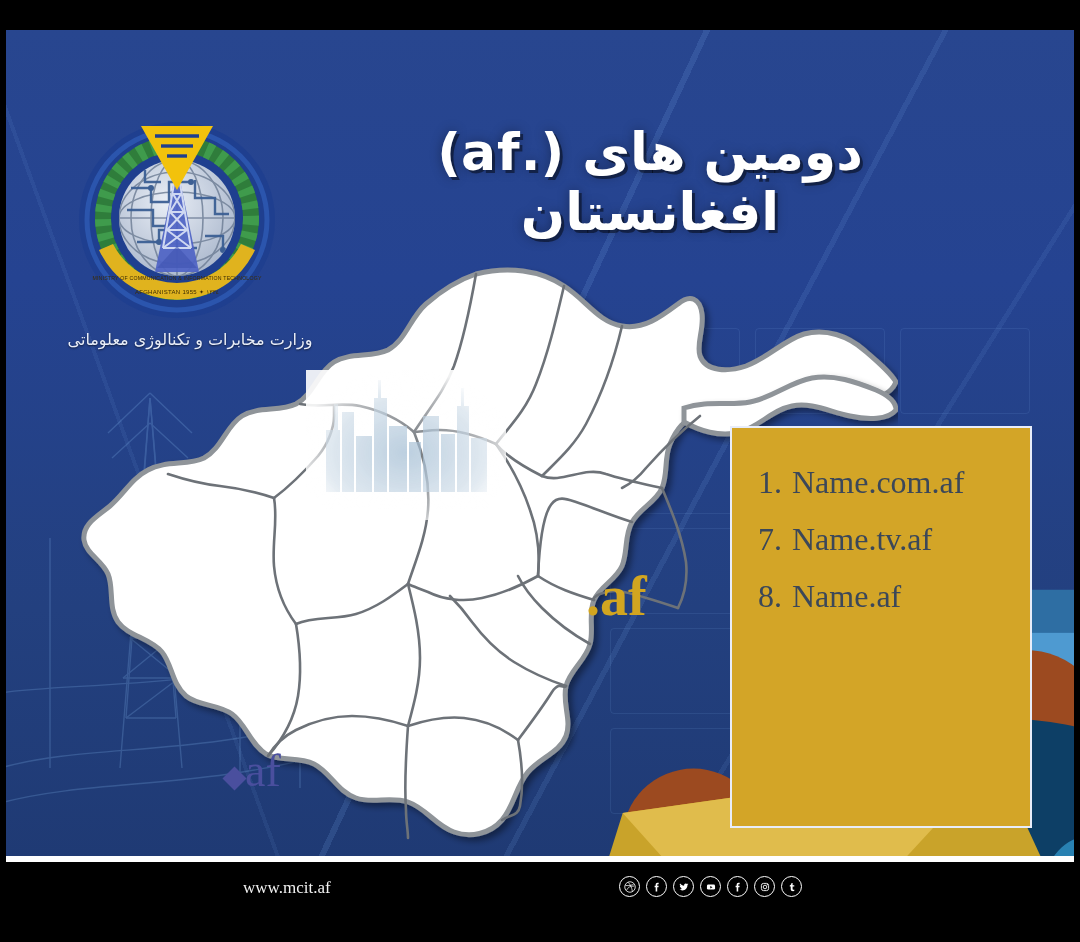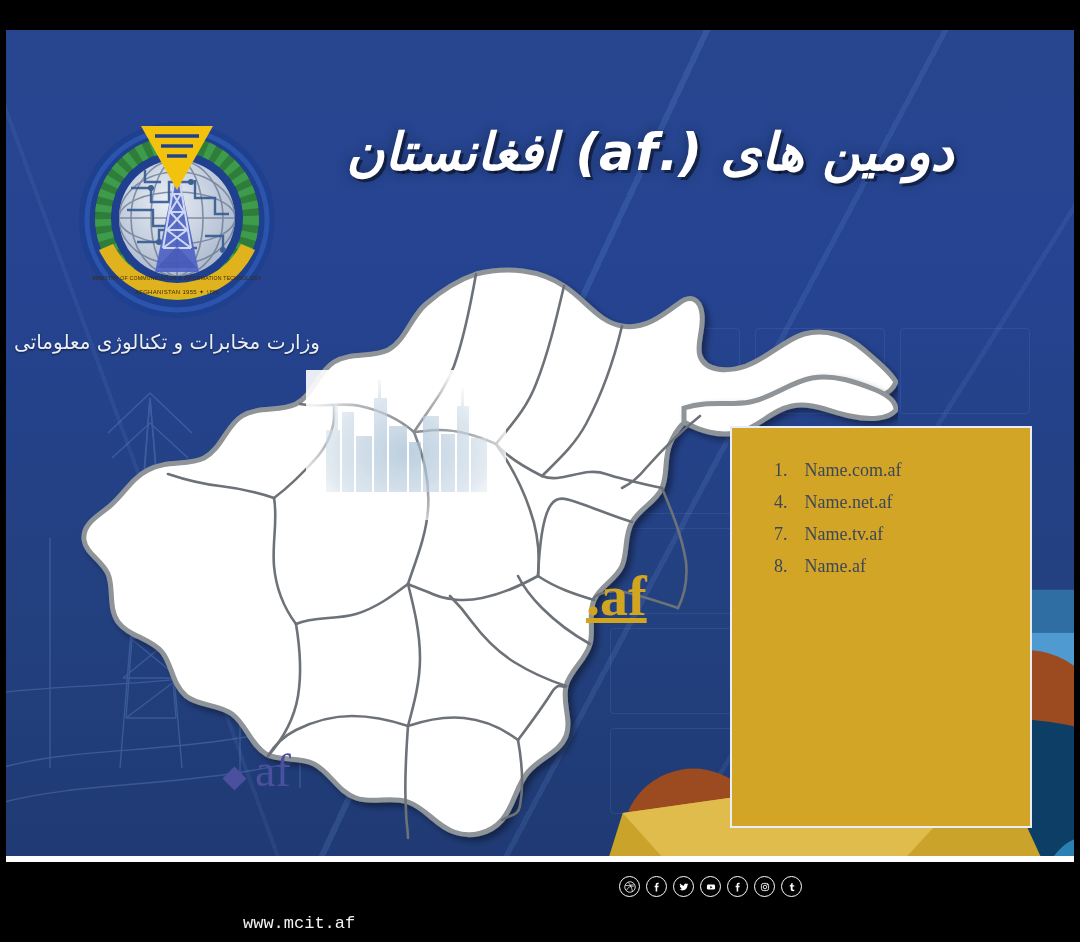--- a/index.html
+++ b/index.html
@@ -79,68 +79,66 @@
     position: absolute; left: 60px; top: 88px;
     width: 240px; height: 260px;
     z-index: 12;
   }
   .logo-emblem { position: absolute; left: 15px; top: 0; width: 205px; height: 205px; }
   .ministry-line {
     position: absolute; left: 0; top: 212px;
     width: 260px;
     text-align: center;
     color: #e9eef8;
-    font-size: 20px;
+    font-size: 16px;
     direction: rtl;
     font-family: "DejaVu Sans", sans-serif;
     text-shadow: 0 1px 2px rgba(0,0,0,.6);
     white-space: nowrap;
   }
 
   
   .title {
     position: absolute;
     left: 300px; top: 92px;
     width: 700px;
     text-align: center;
     direction: rtl;
     color: #ffffff;
     font-family: "DejaVu Sans", sans-serif;
     font-weight: bold;
     font-size: 52px;
     letter-spacing: 1px;
     text-shadow: 3px 3px 0 rgba(0,0,0,.45), 0 0 12px rgba(0,0,0,.35);
     z-index: 15;
-    font-style: italic;
   }
 
   
   .map-stage {
     position: absolute;
     left: 78px; top: 200px;
     width: 820px; height: 640px;
     z-index: 8;
   }
   .map-stage svg { width: 100%; height: 100%; display: block; }
 
   .label-af-gold {
     position: absolute; left: 508px; top: 338px;
     font-family: "Liberation Serif", serif;
     font-size: 56px; font-weight: bold;
     color: #d2a520; line-height: 1;
     z-index: 14;
-    text-decoration: underline;
   }
   .label-af-blue {
     position: absolute; left: 148px; top: 518px;
     font-family: "Liberation Serif", serif;
     font-size: 46px;
     color: #4a4f9e; line-height: 1;
     z-index: 14;
-    display: flex; align-items: center; gap: 12px;
+    display: flex; align-items: center; gap: 2px;
   }
   .diamond-dot {
     width: 17px; height: 17px; background: #4a4f9e;
     transform: rotate(45deg);
     display: inline-block;
     margin-top: 14px;
   }
 
   
   .laptop { position: absolute; left: 607px; top: 331px; width: 76px; height: 58px; z-index: 13; }
@@ -164,35 +162,33 @@
     width: 302px; height: 402px;
     background: #d3a527;
     border: 2px solid #e8edfa;
     z-index: 20;
     padding: 26px 0 0 26px;
   }
   .panel ol {
     list-style: none;
     font-family: "Liberation Serif", serif;
     color: #3b4759;
-    font-size: 18px;
+    font-size: 32px;
     line-height: 1.78;
-    margin-left: 16px;
   }
   .panel li { white-space: nowrap; }
   .panel li .num { display: inline-block; min-width: 26px; }
 
   
   .footer-url {
     position: absolute; left: 243px; top: 878px;
     color: #f2f2f2;
-    font-family: Liberation Mono, monospace;
+    font-family: Liberation Serif, serif;
     font-size: 17px;
     z-index: 45;
-    margin-top: 36px;
   }
   .social-row {
     position: absolute; left: 619px; top: 876px;
     display: flex; gap: 6px; z-index: 45;
   }
   .social {
     width: 21px; height: 21px; border-radius: 50%;
     border: 1.6px solid #ffffff;
     display: flex; align-items: center; justify-content: center;
     color: #fff;
@@ -512,21 +508,20 @@
         <text x="102" y="162" text-anchor="middle" font-family="'Liberation Sans',sans-serif" font-size="5.2" fill="#3b2c05" letter-spacing="0.2">MINISTRY OF COMMUNICATION &amp; INFORMATION TECHNOLOGY</text>
       </svg>
       <div class="ministry-line">وزارت مخابرات و تکنالوژی معلوماتی</div>
     </div>
 
     <div class="title">دومین های (.af) افغانستان</div>
 
     <div class="panel">
       <ol id="domain-list">
           <li><span class="num">1.</span><span> Name.com.af</span></li>
-          <li><span class="num">4.</span><span> Name.net.af</span></li>
           <li><span class="num">7.</span><span> Name.tv.af</span></li>
           <li><span class="num">8.</span><span> Name.af</span></li>
         </ol>
     </div>
 
   </div>
 
   <div class="band-top"></div>
   <div class="band-rule"></div>
   <div class="band-bottom"></div>

